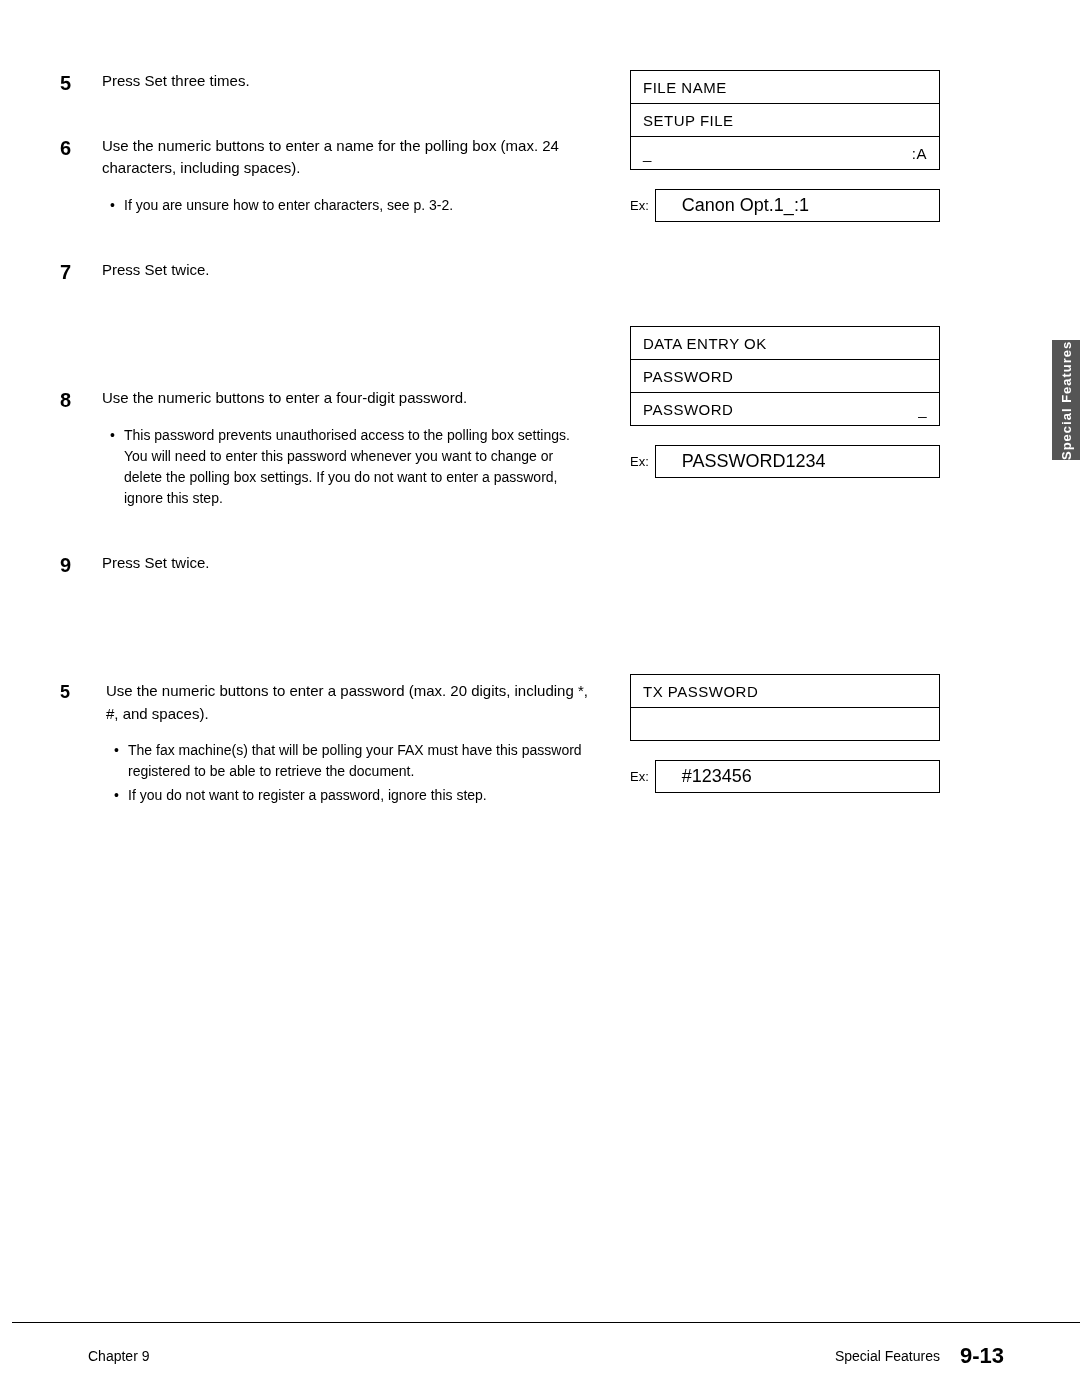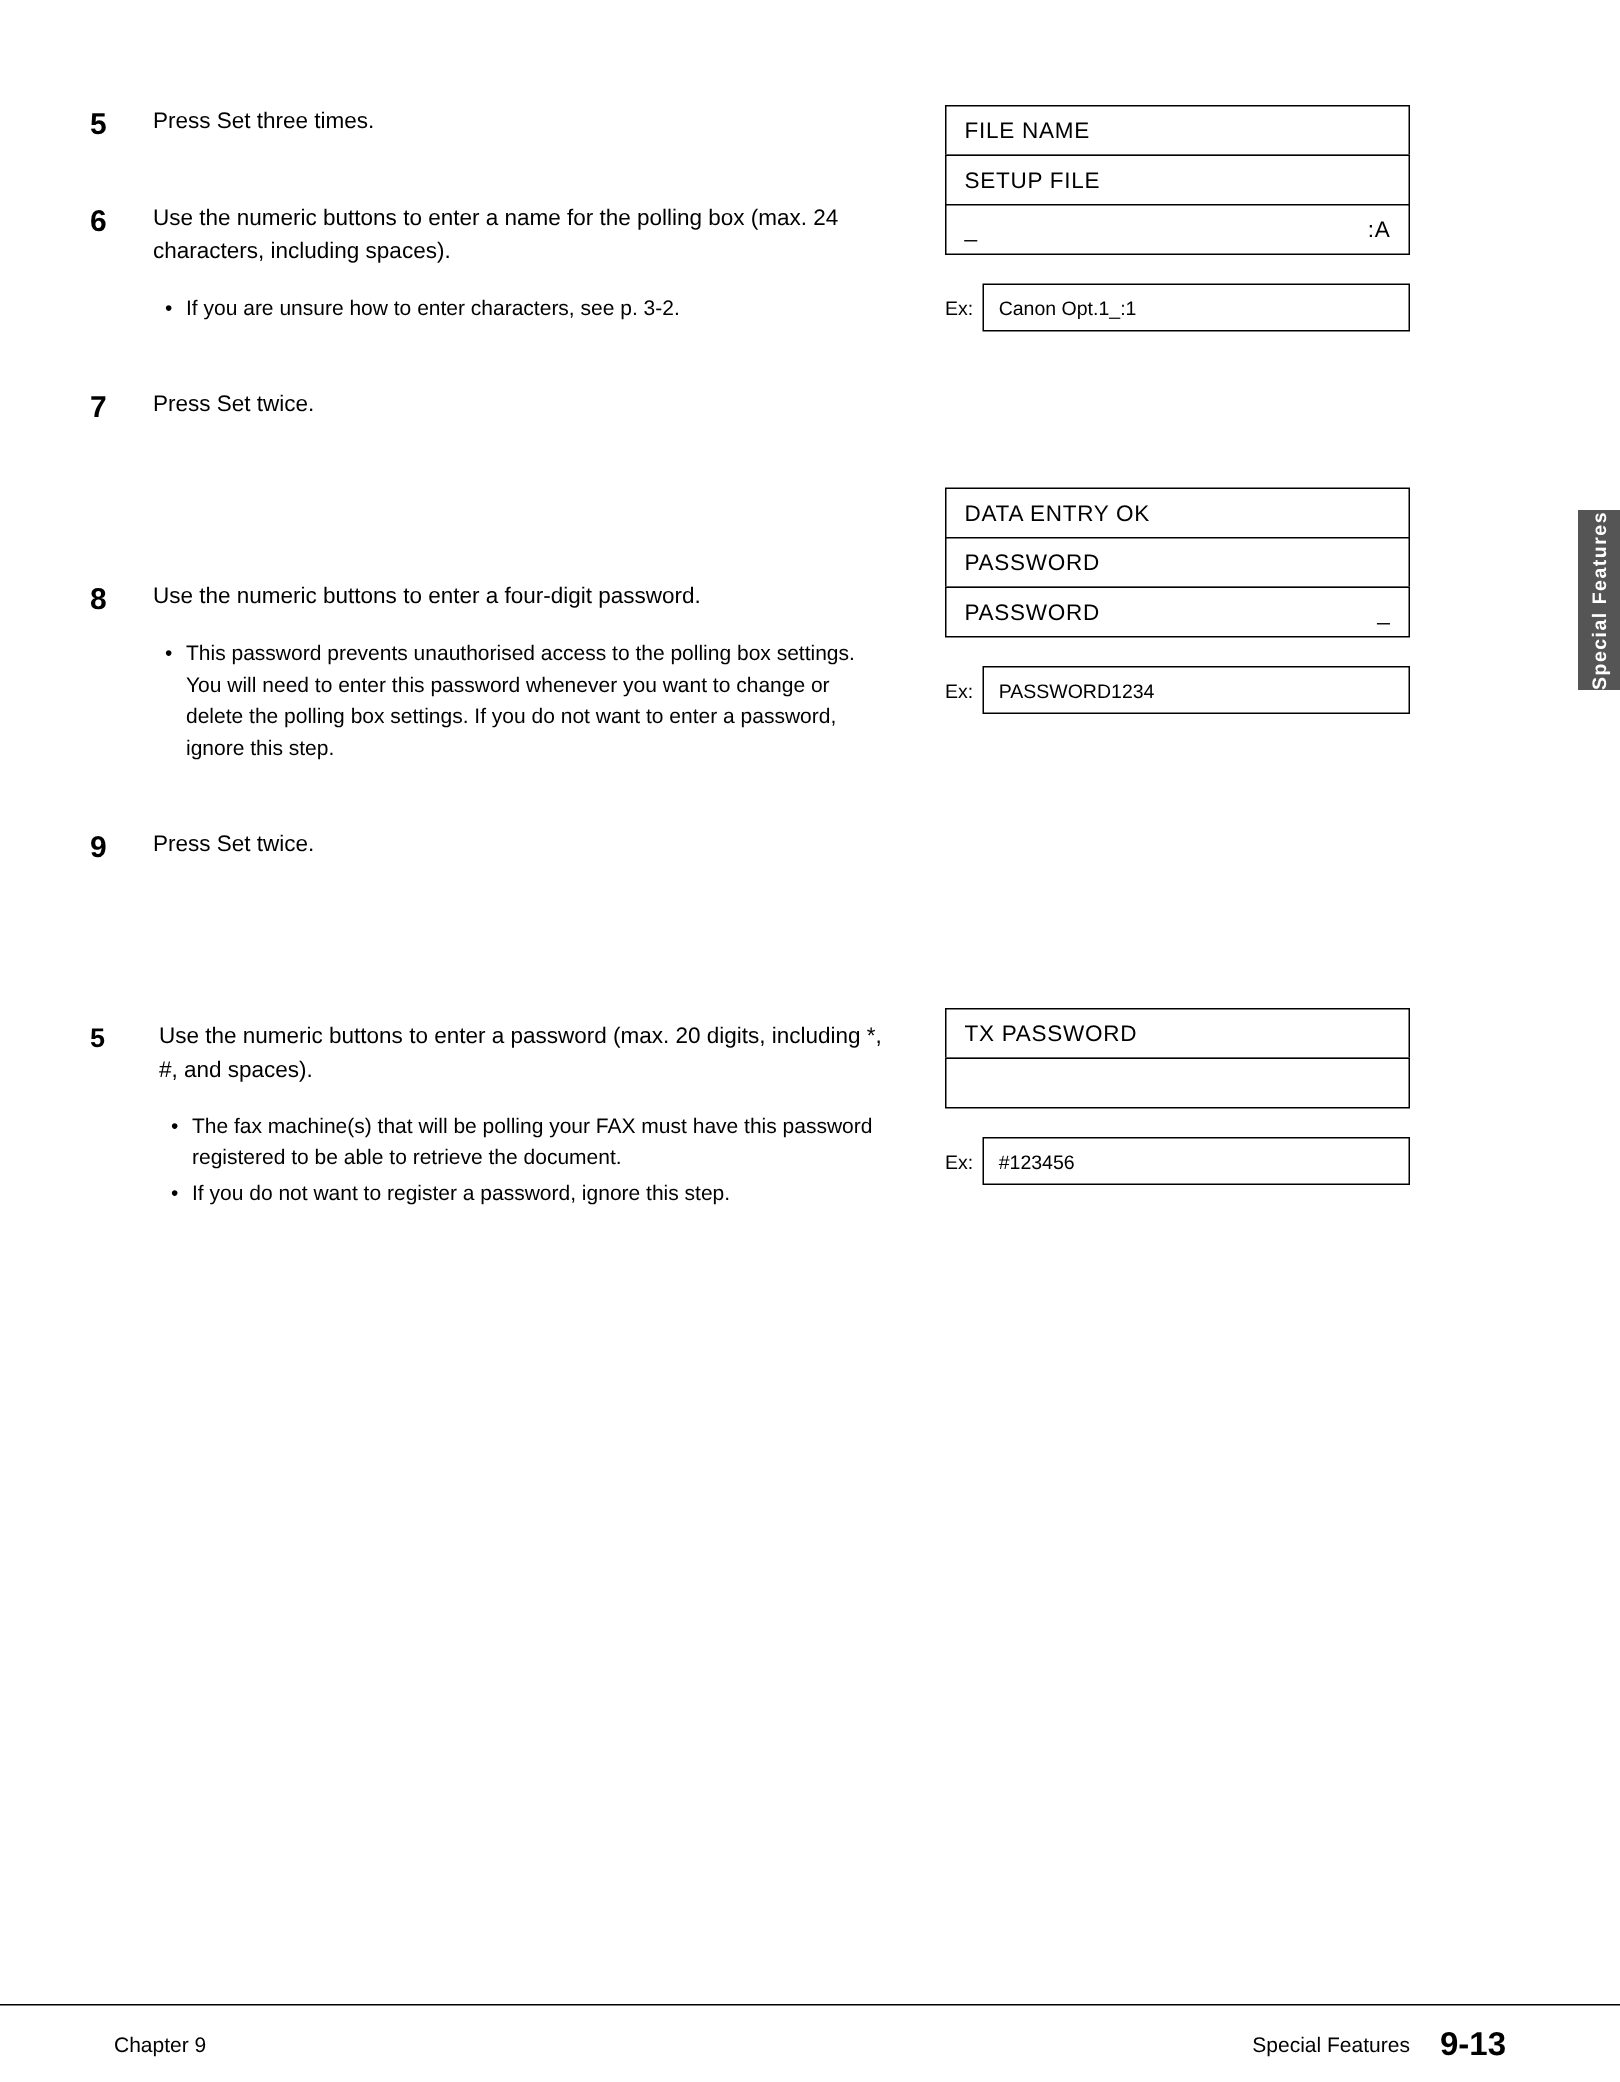--- a/index.html
+++ b/index.html
@@ -126,22 +126,22 @@
     }
 
     .ex-label {
       font-size: 13px;
       margin-right: 6px;
       white-space: nowrap;
     }
 
     .ex-box {
       border: 1.5px solid #000;
-      padding: 5px 10px;
-      font-size: 13px;
+      padding: 5px 26px;
+      font-size: 18px;
       font-family: Arial, sans-serif;
       flex: 1;
       min-height: 32px;
       display: flex;
       align-items: center;
       background: #fff;
     }
 
     
     .side-tab {
@@ -161,23 +161,23 @@
       font-size: 13px;
       font-weight: bold;
       letter-spacing: 1px;
       z-index: 10;
     }
 
     
     .footer {
       position: absolute;
       bottom: 0;
-      left: 0;
+      left: 12px;
       right: 0;
-      height: 52px;
+      height: 66px;
       border-top: 1.5px solid #000;
       display: flex;
       align-items: center;
       justify-content: space-between;
       padding: 0 76px;
       font-size: 14px;
     }
 
     .footer-right {
       display: flex;

